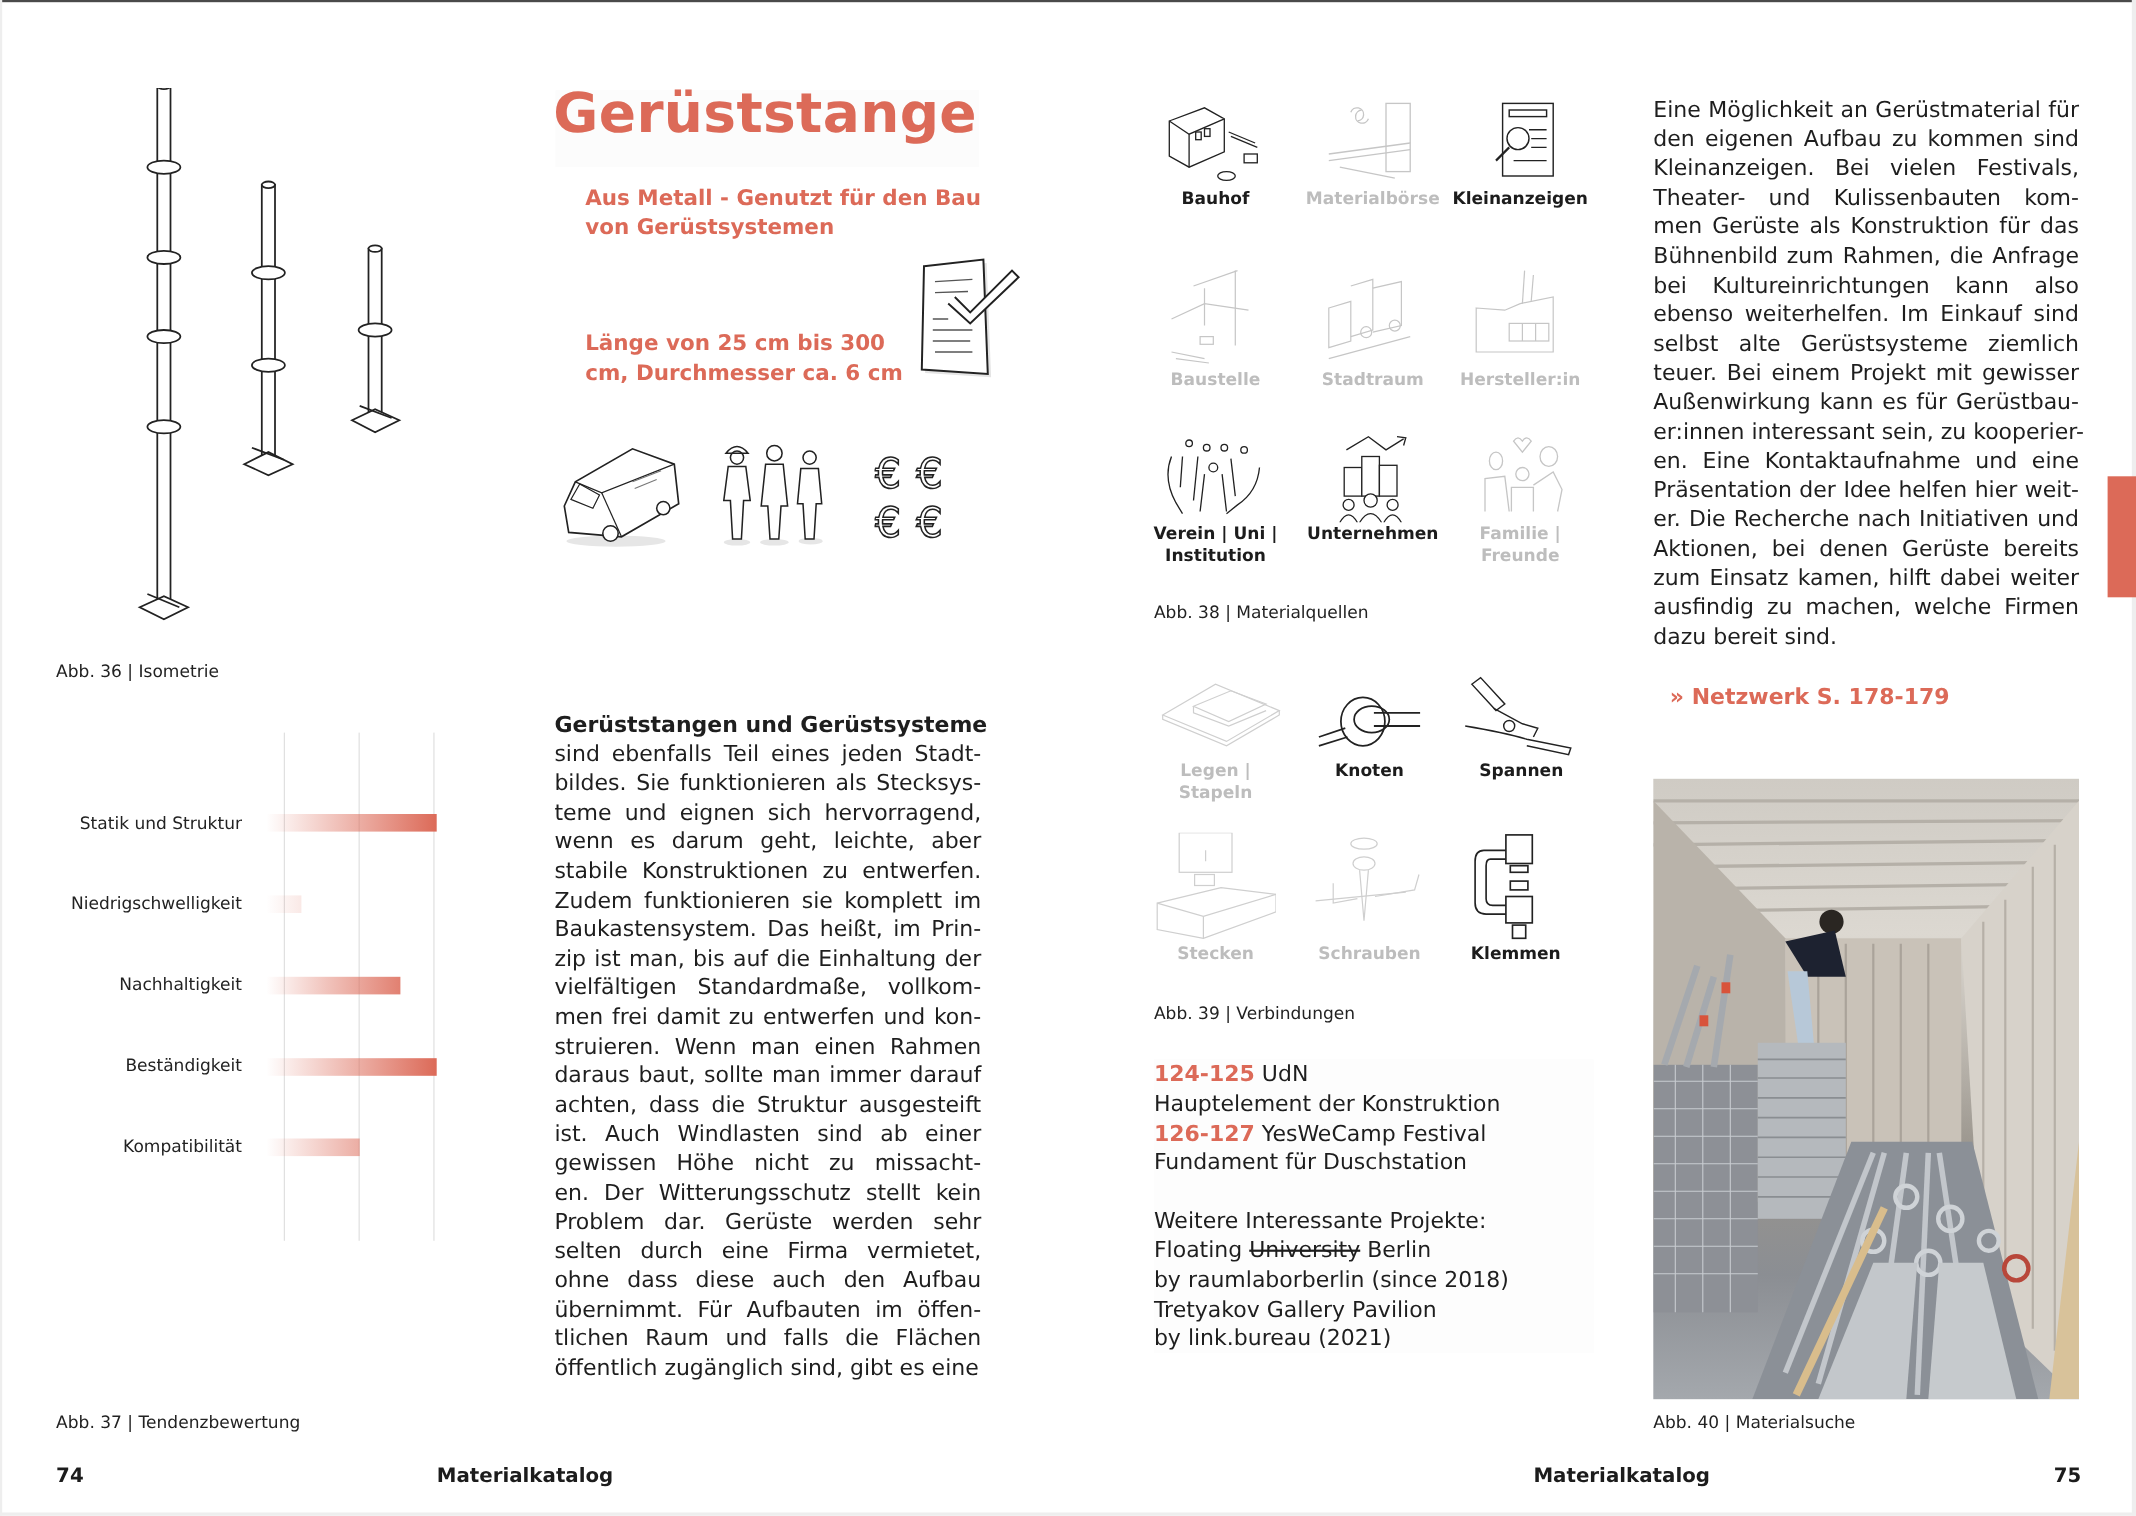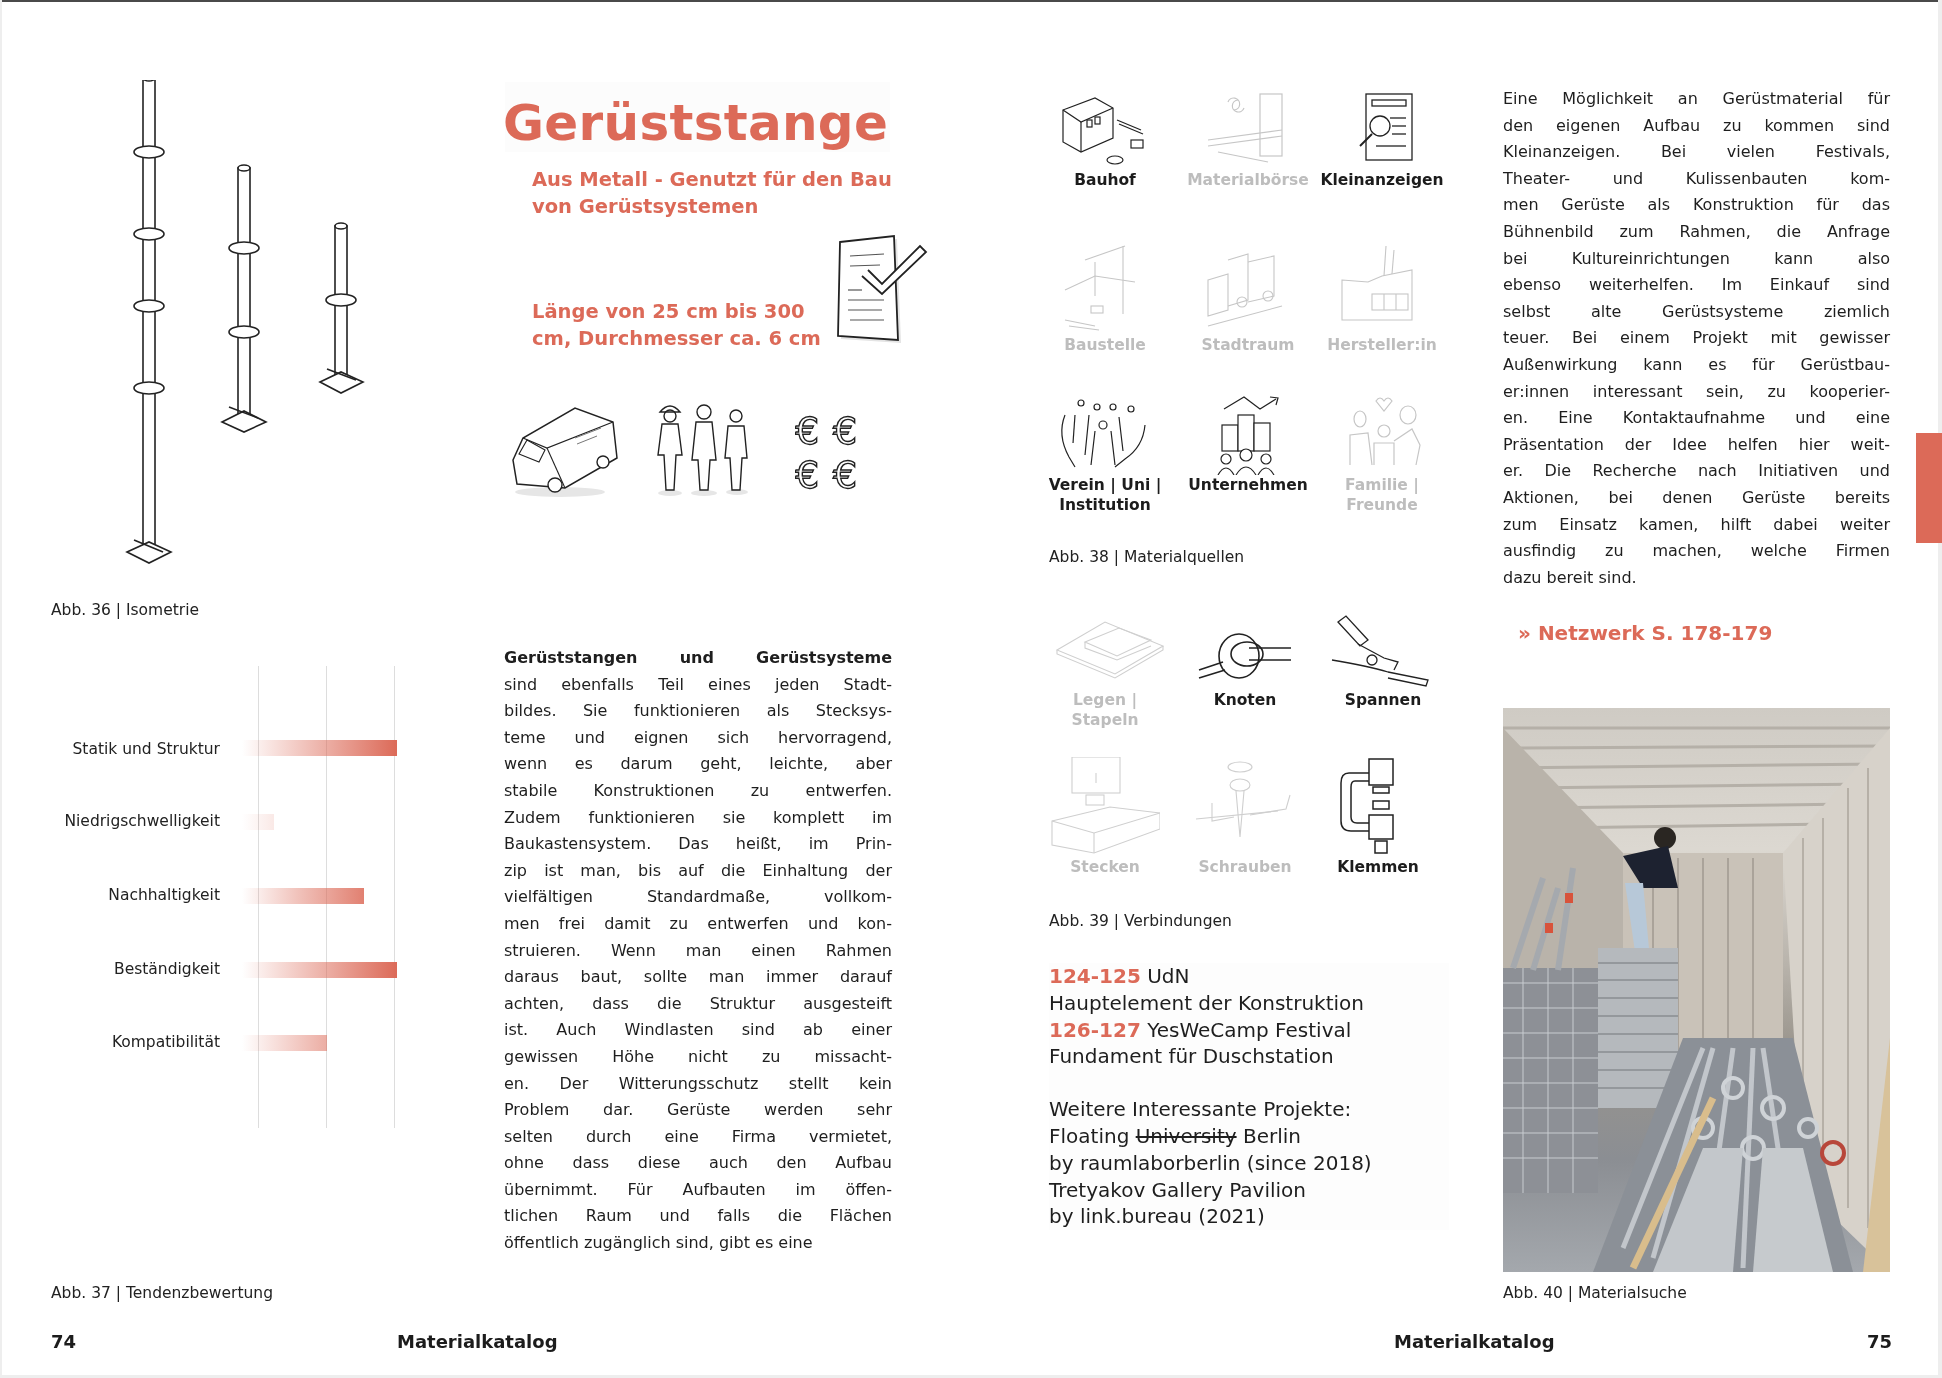--- a/index.html
+++ b/index.html
@@ -7,24 +7,24 @@
          font-family:"DejaVu Sans", "Liberation Sans", sans-serif; color:#1c1c1c; }
   .abs { position:absolute; }
   .topline { left:0; top:0; width:1942px; height:2px; background:#4a4a4a; }
   .rightline { left:1938px; top:0; width:4px; height:1378px; background:#eeeeee; }
   .leftline { left:0; top:0; width:2px; height:1378px; background:#eeeeee; }
   .bottomline { left:0; top:1375px; width:1942px; height:3px; background:#eeeeee; }
   .red-tab { left:1916px; top:433px; width:26px; height:110px; background:#dc6a58; }
 
   .title-box { left:505px; top:82px; width:385px; height:70px; background:#fcfcfc; }
   .title { left:503px; top:74px; font-size:50px; font-weight:bold; color:#dc6a58; letter-spacing:0.3px;
-           font-family:"DejaVu Sans", sans-serif;margin-top:20px; }
+           font-family:"DejaVu Sans", sans-serif; }
   .sub { font-size:19.5px; font-weight:bold; color:#dc6a58; line-height:27px; font-family:"DejaVu Sans", sans-serif; }
   .caption { font-size:15.5px; color:#222; font-family:"DejaVu Sans", sans-serif; white-space:nowrap; }
-  .body-col { font-size:16px; line-height:26.6px; text-align:justify; color:#1e1e1e;
+  .body-col { font-size:20px; line-height:26.6px; text-align:justify; color:#1e1e1e;
               font-family:"DejaVu Sans", sans-serif; hyphens:manual; }
   .body-col .ln { display:block; text-align:justify; text-align-last:justify; white-space:nowrap; overflow:visible; }
   .body-col .ln.last { text-align-last:left; }
   .body-col b { font-weight:bold; }
 
   .chart-grid { width:1px; background:#dddddd; }
   .chart-label { font-size:15.5px; color:#222; text-align:right; width:220px; white-space:nowrap; }
   .chart-bar { height:16px; background:linear-gradient(to right, rgba(220,106,88,0) 0%, rgba(220,106,88,0.35) 35%, #dc6a58 100%); }
 
   .icon-cell { position:absolute; width:130px; text-align:center; }

